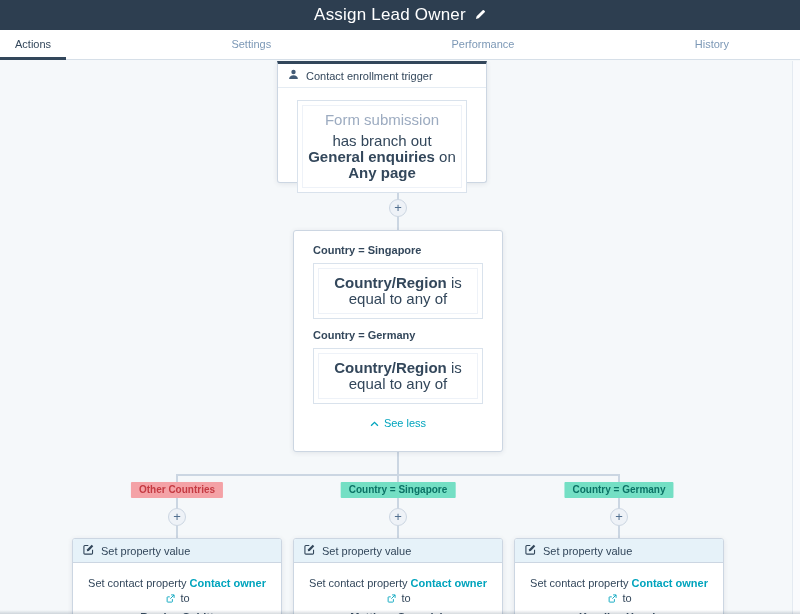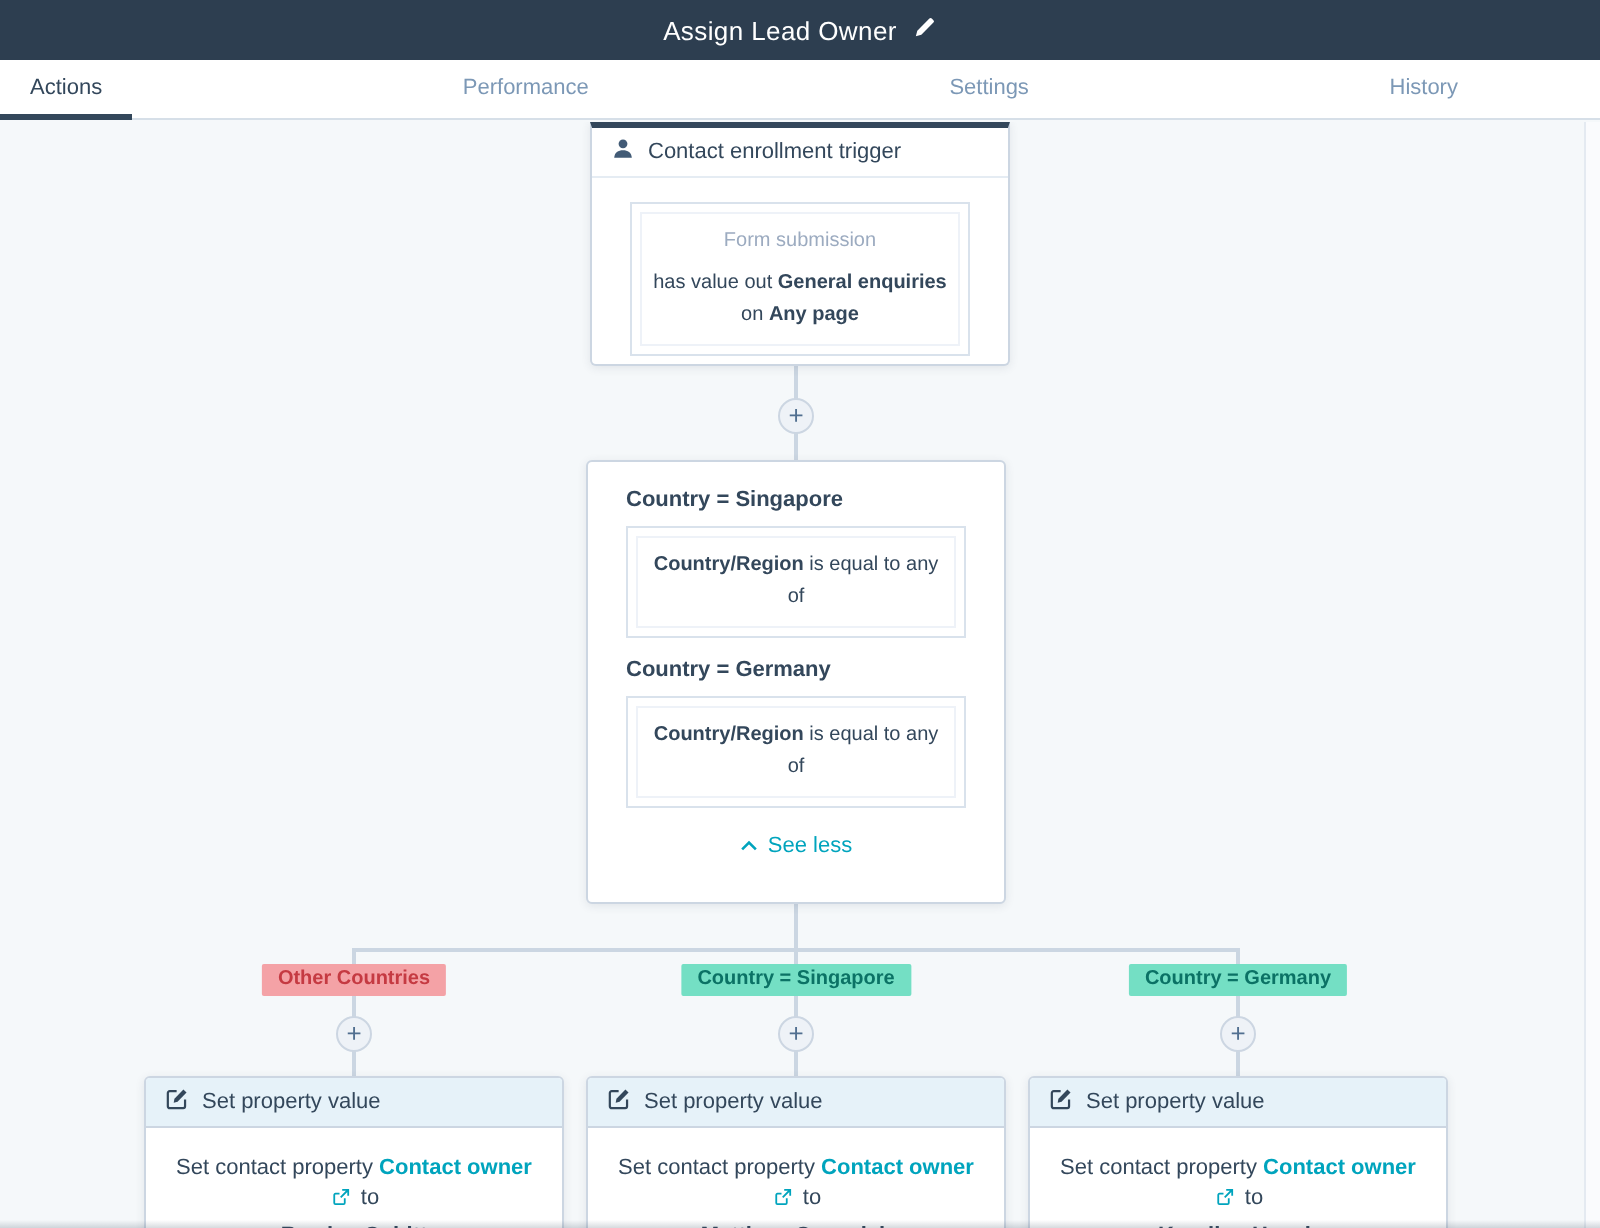--- a/index.html
+++ b/index.html
@@ -5,21 +5,21 @@
   html,body { margin:0; padding:0; }
   body {
     width:800px; height:614px; overflow:hidden; position:relative;
     font-family:"Liberation Sans", sans-serif; background:#f5f8fa;
   }
   
   .topbar {
     height:30px; background:#2d3e50; display:flex; align-items:center;
     justify-content:center; gap:9px;
   }
-  .topbar-title { color:#ffffff; font-size:13px; letter-spacing:.2px; }
+  .topbar-title { color:#ffffff; font-size:17px; letter-spacing:.2px; }
   .pencil-btn { display:flex; align-items:center; cursor:pointer; }
 
   
   .tabbar {
     height:30px; background:#ffffff; border-bottom:1px solid #d6dfe8;
     display:flex; justify-content:space-between; padding-right:56px; box-sizing:border-box;
   }
   .tab {
     font-size:11px; color:#7c98b6; padding:0 15px; display:flex; align-items:center;
     height:30px; border-bottom:3px solid transparent; box-sizing:border-box; cursor:pointer;
@@ -43,27 +43,27 @@
     position:absolute; background:#ffffff; border:1px solid #ccd6e2; border-radius:3px;
     box-shadow:0 1px 5px rgba(45,62,80,0.10); box-sizing:border-box; z-index:2;
   }
   .card-head {
     display:flex; align-items:center; gap:7px; padding:5px 10px;
     font-size:11px; color:#33475b; border-bottom:1px solid #e5ecf3;
   }
   .card-head svg { flex:0 0 auto; }
 
   
-  .trigger { left:295px; top:0px; width:210px; height:122px; border-top:3px solid #33475b; border-radius:0 0 3px 3px; }
+  .trigger { left:277px; top:0px; width:210px; height:122px; border-top:3px solid #33475b; border-radius:0 0 3px 3px; }
   .trigger .card-body { padding:12px 19px; }
 
   .crit-box { border:1px solid #d9e2ec; padding:4px; background:#fff; }
   .crit-inner {
     border:1px solid #eef2f8; padding:6px 4px; text-align:center;
-    font-size:10px; color:#33475b; line-height:16px;
+    font-size:15px; color:#33475b; line-height:16px;
   }
   .placeholder { color:#9cabc0; margin-bottom:5px; }
   b, .bold { font-weight:bold; }
 
   
   .ifthen { left:293px; top:169px; width:210px; height:222px; }
   .ifthen .card-head { background:#3e5469; color:#ffffff; border-bottom:none; border-radius:2px 2px 0 0; }
   .ifthen .card-body { padding:3px 19px 0; }
   .branch-title { font-size:11px; font-weight:bold; color:#33475b; margin:10px 0 7px; }
   .see-less {
@@ -101,22 +101,22 @@
     <span>
       <svg width="11" height="11" viewBox="0 0 12 12">
           <path d="M1 11l.8-3 6.6-6.6a.9.9 0 0 1 1.3 0l.9.9a.9.9 0 0 1 0 1.3L4 10.2z" fill="#ffffff"></path>
         </svg>
     </span>
   </span>
 </div>
 
 <div class="tabbar">
   <div class="tab active">Actions</div>
+  <div class="tab">Settings</div>
   <div class="tab">Performance</div>
-  <div class="tab">Settings</div>
   <div class="tab">History</div>
 </div>
 
 <div class="canvas">
 
   <div class="vline" style="left:397px; top:122px; height:48px;"></div>
   <div class="vline" style="left:397px; top:391px; height:23px;"></div>
   <div class="hline" style="left:176px; top:413px; width:444px;"></div>
   <div class="vline" style="left:176px; top:413px; height:64px;"></div>
   <div class="vline" style="left:397px; top:413px; height:64px;"></div>
@@ -129,21 +129,21 @@
             <circle cx="6" cy="3.2" r="2.4" fill="#425b76"></circle>
             <path d="M1.2 10.8c.2-2.9 2.2-4.1 4.8-4.1s4.6 1.2 4.8 4.1z" fill="#425b76"></path>
           </svg>
       </span>
       <span>Contact enrollment trigger</span>
     </div>
     <div class="card-body">
       <div class="crit-box">
         <div class="crit-inner">
           <div class="placeholder">Form submission</div>
-          <div><span>has value out </span><b>General enquiries</b><span> on </span><b>Any page</b></div>
+          <div><span>has branch out </span><b>General enquiries</b><span> on </span><b>Any page</b></div>
         </div>
       </div>
     </div>
   </div>
 
   <div class="plus" style="left:389px; top:138px;"><span>+</span></div>
 
   <div class="card ifthen">
     <div class="card-body">
       <div class="branch-title">Country = Singapore</div>

